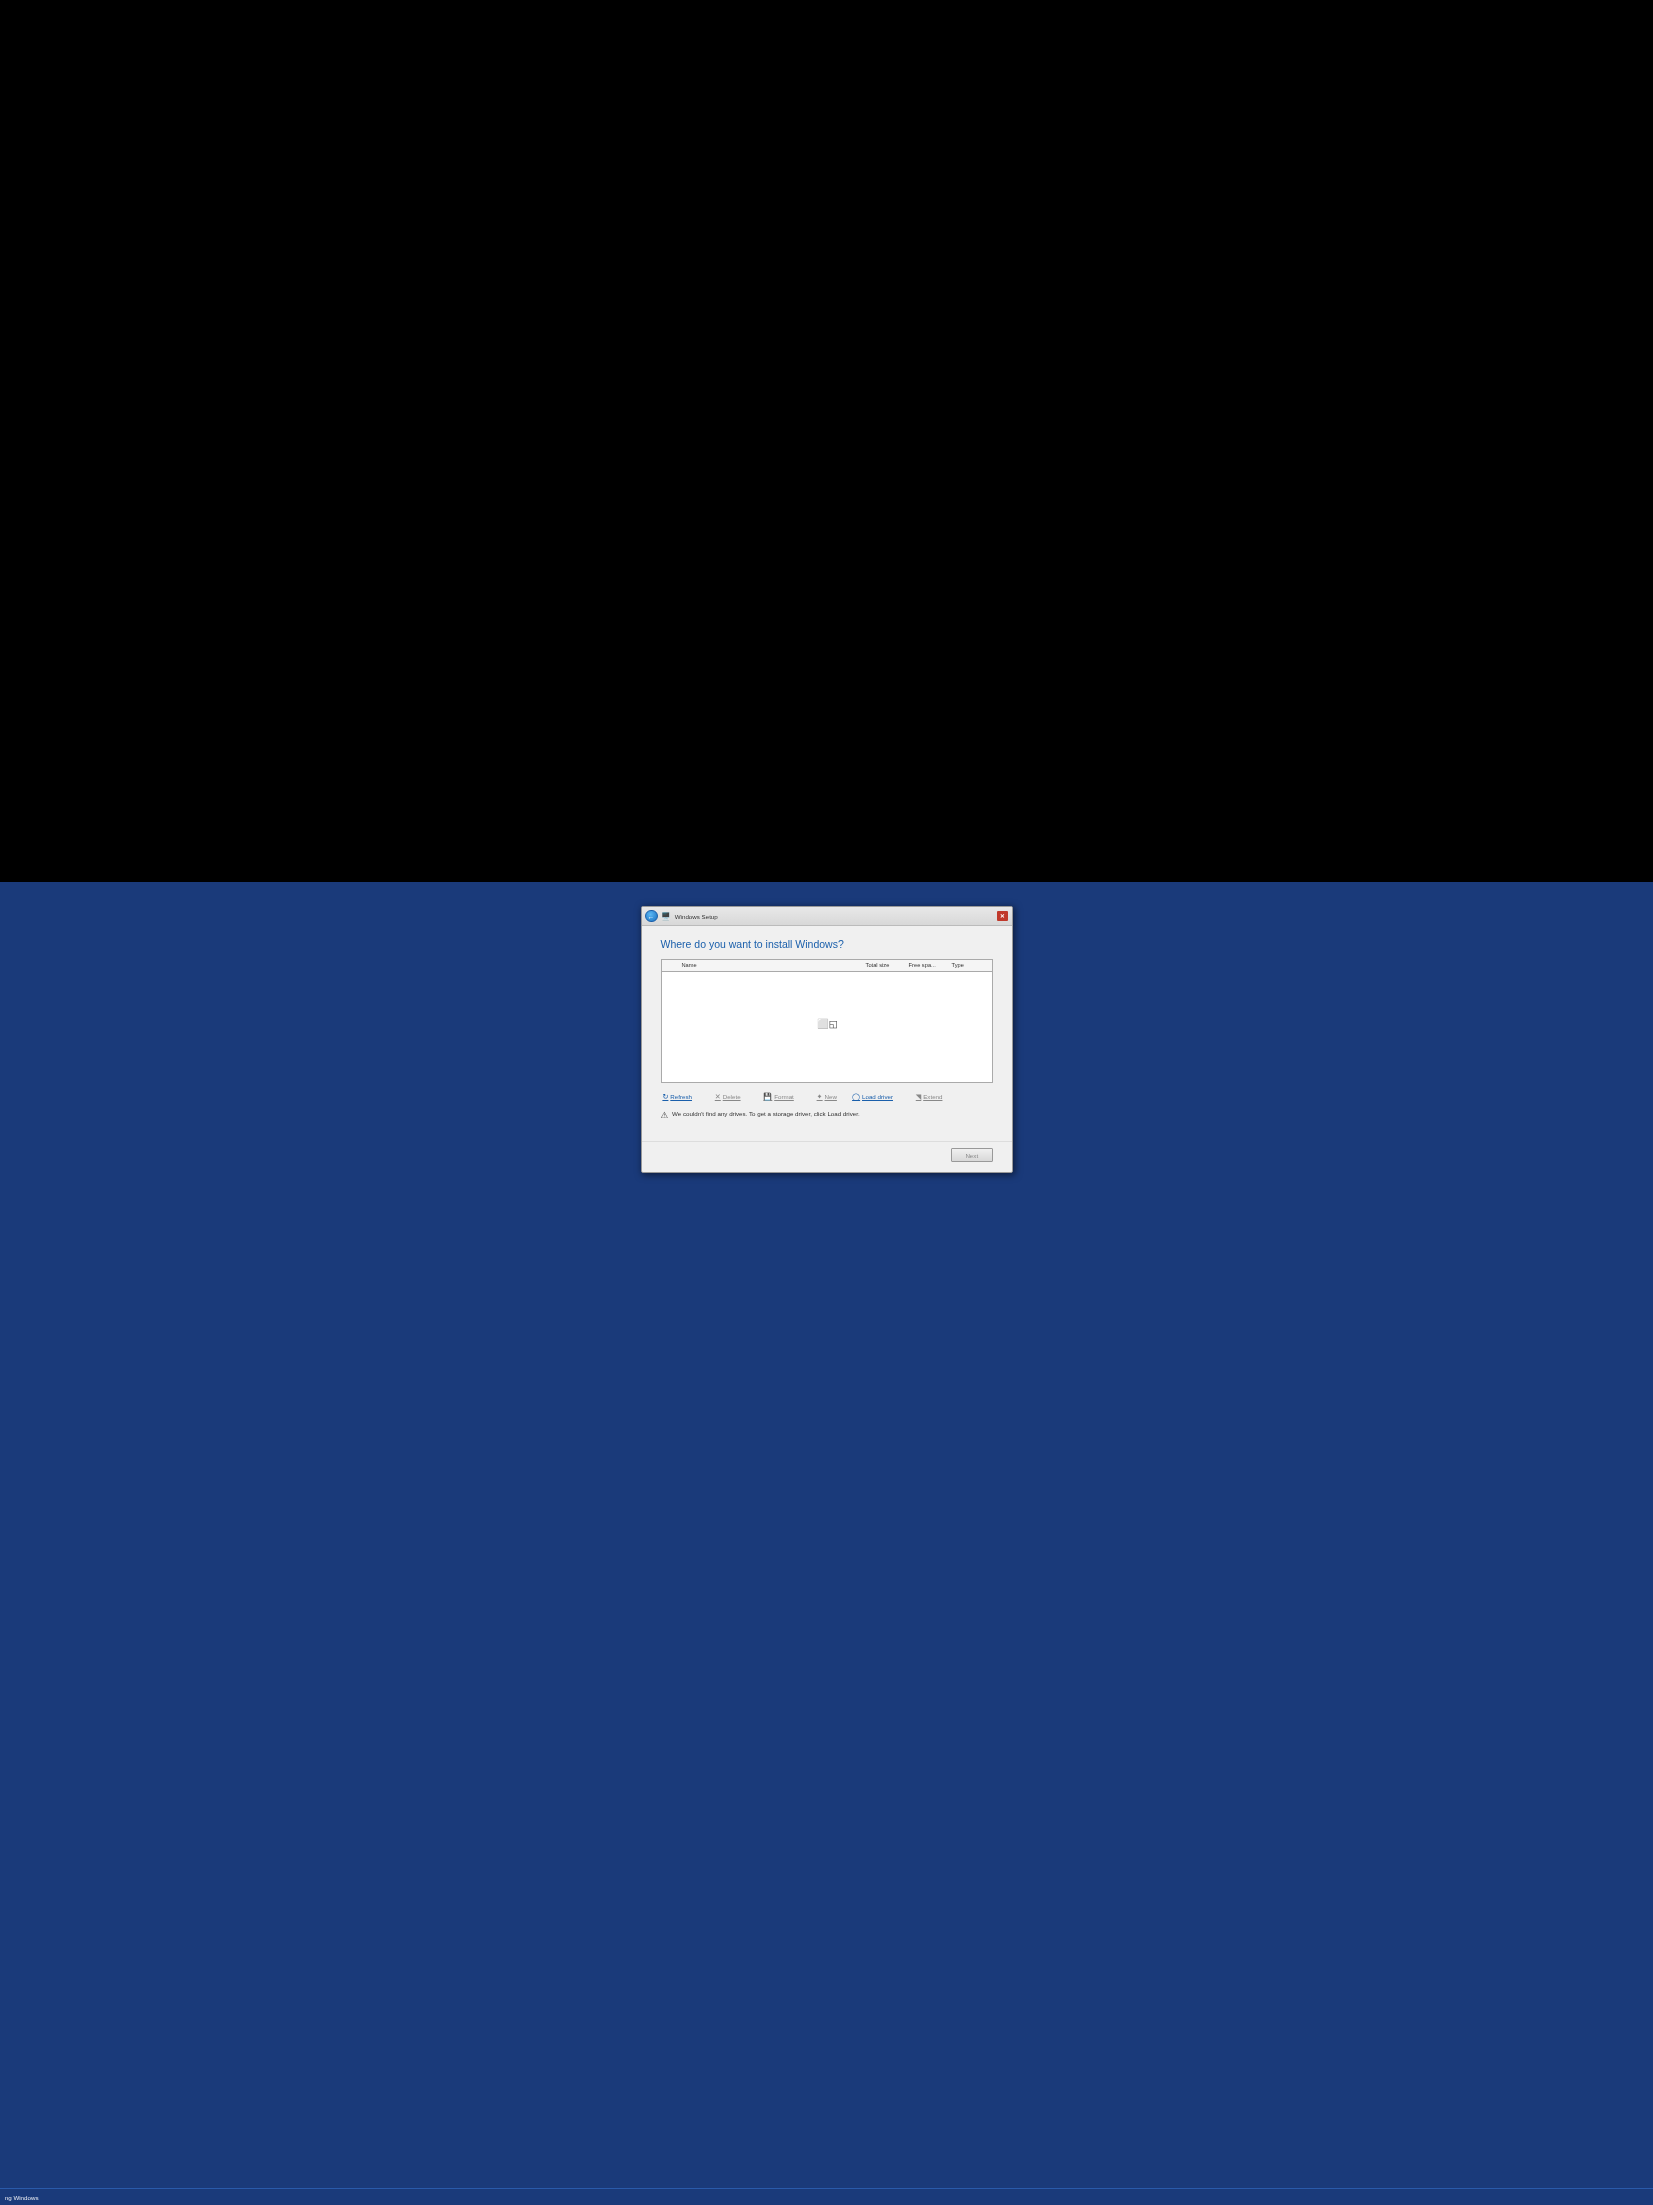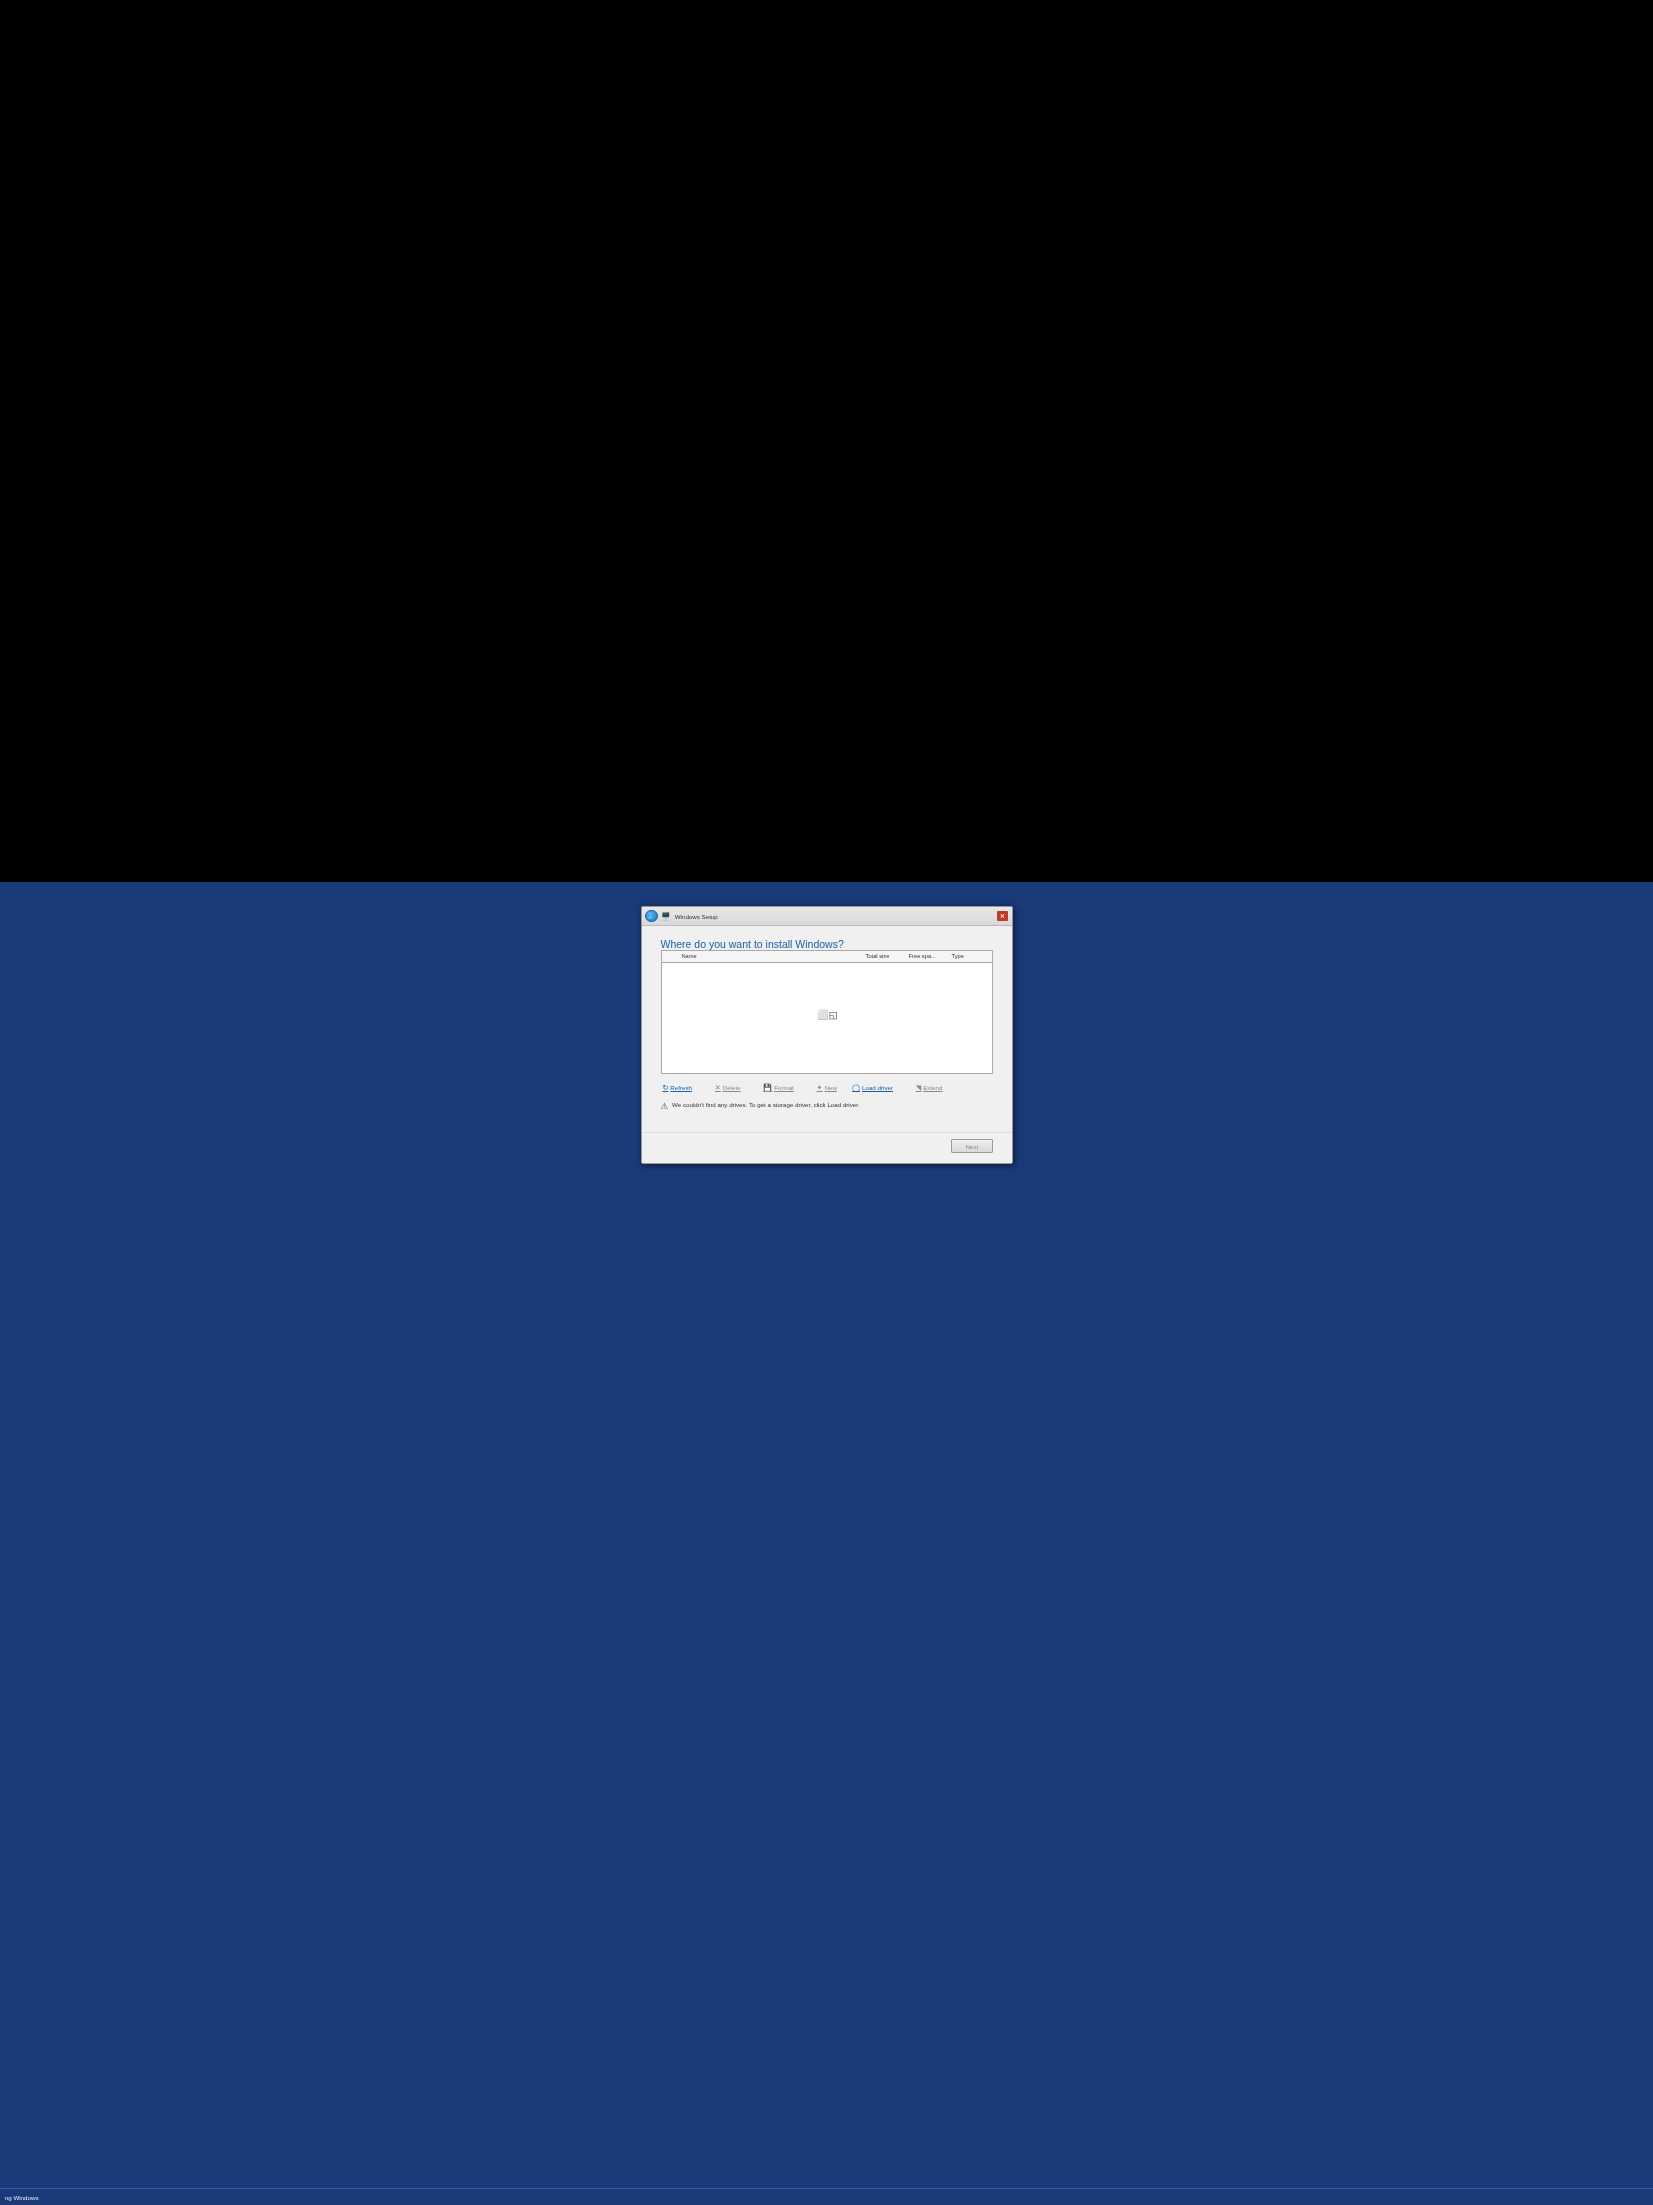--- a/index.html
+++ b/index.html
@@ -125,21 +125,21 @@
     }
 
     .dialog-content {
       padding: 11.4px 19px;
     }
 
     .page-title {
       font-size: 10.5px;
       color: #1a5fab;
       font-weight: 300;
-      margin-bottom: 0;
+      margin-bottom: 9px;
     }
 
     .drive-table {
       width: 100%;
       border: 0.5px solid #aaa;
       background: #fff;
       margin-bottom: 7.6px;
     }
 
     .table-header {

